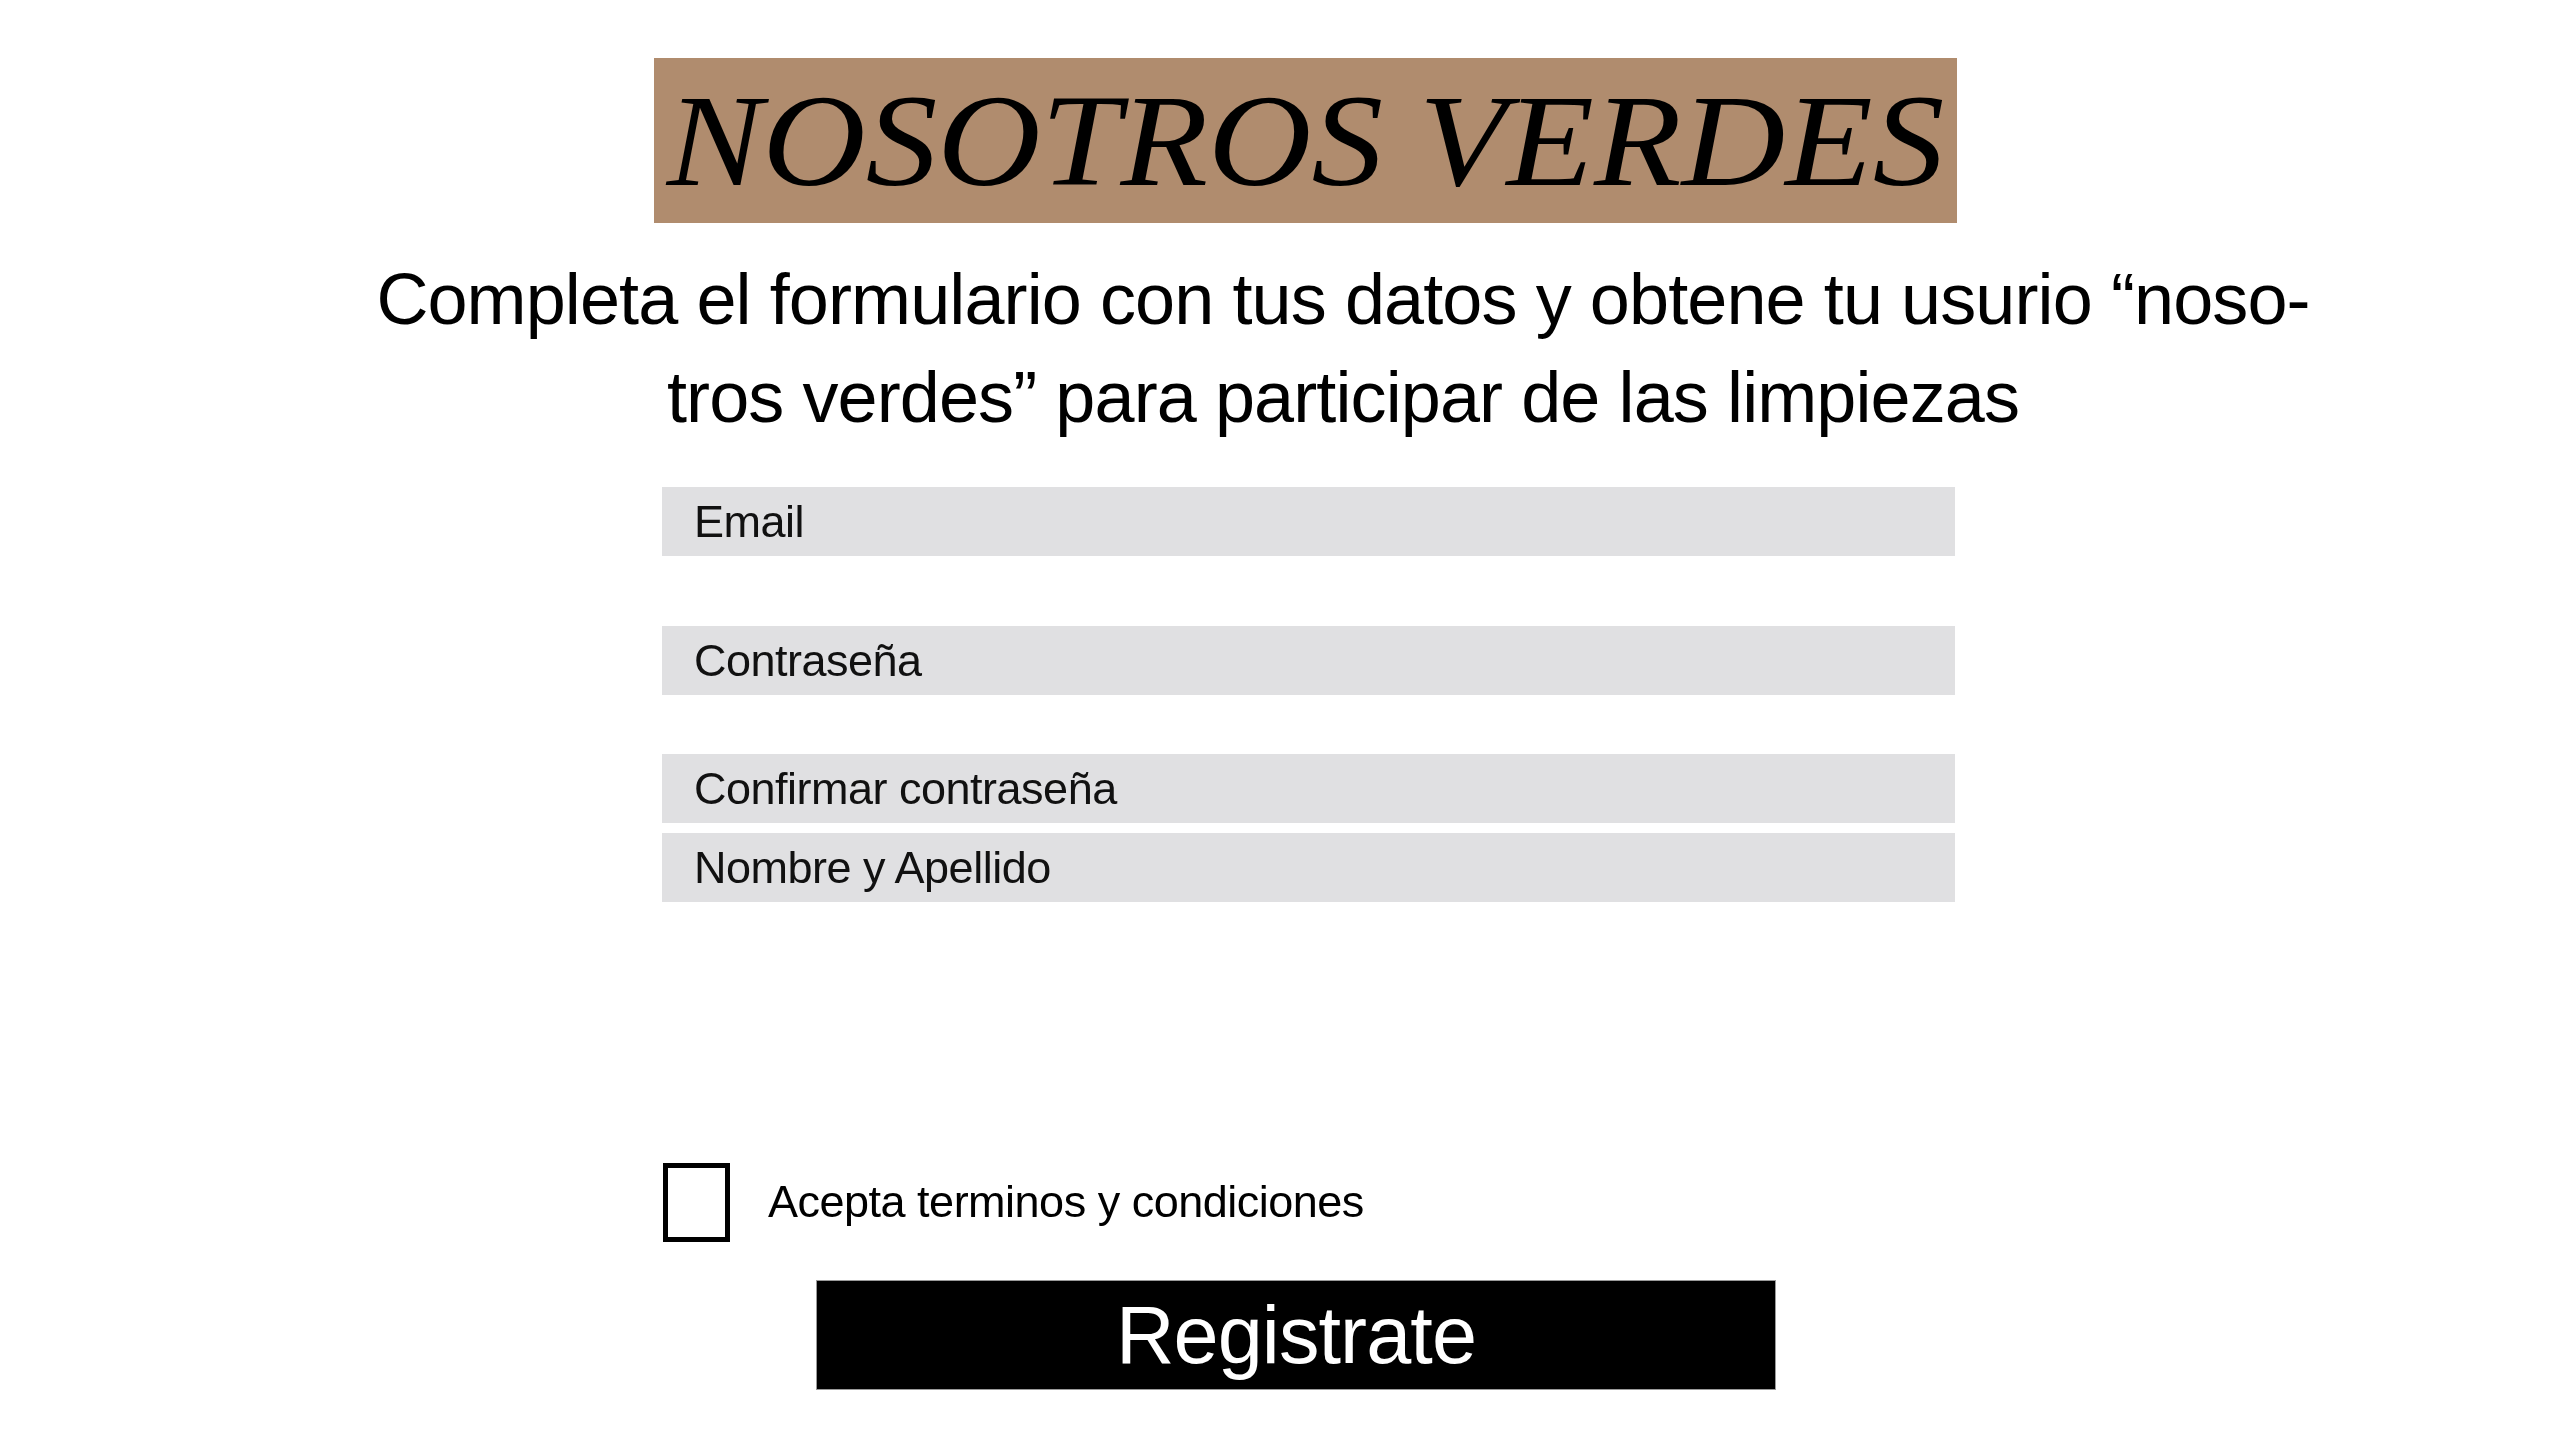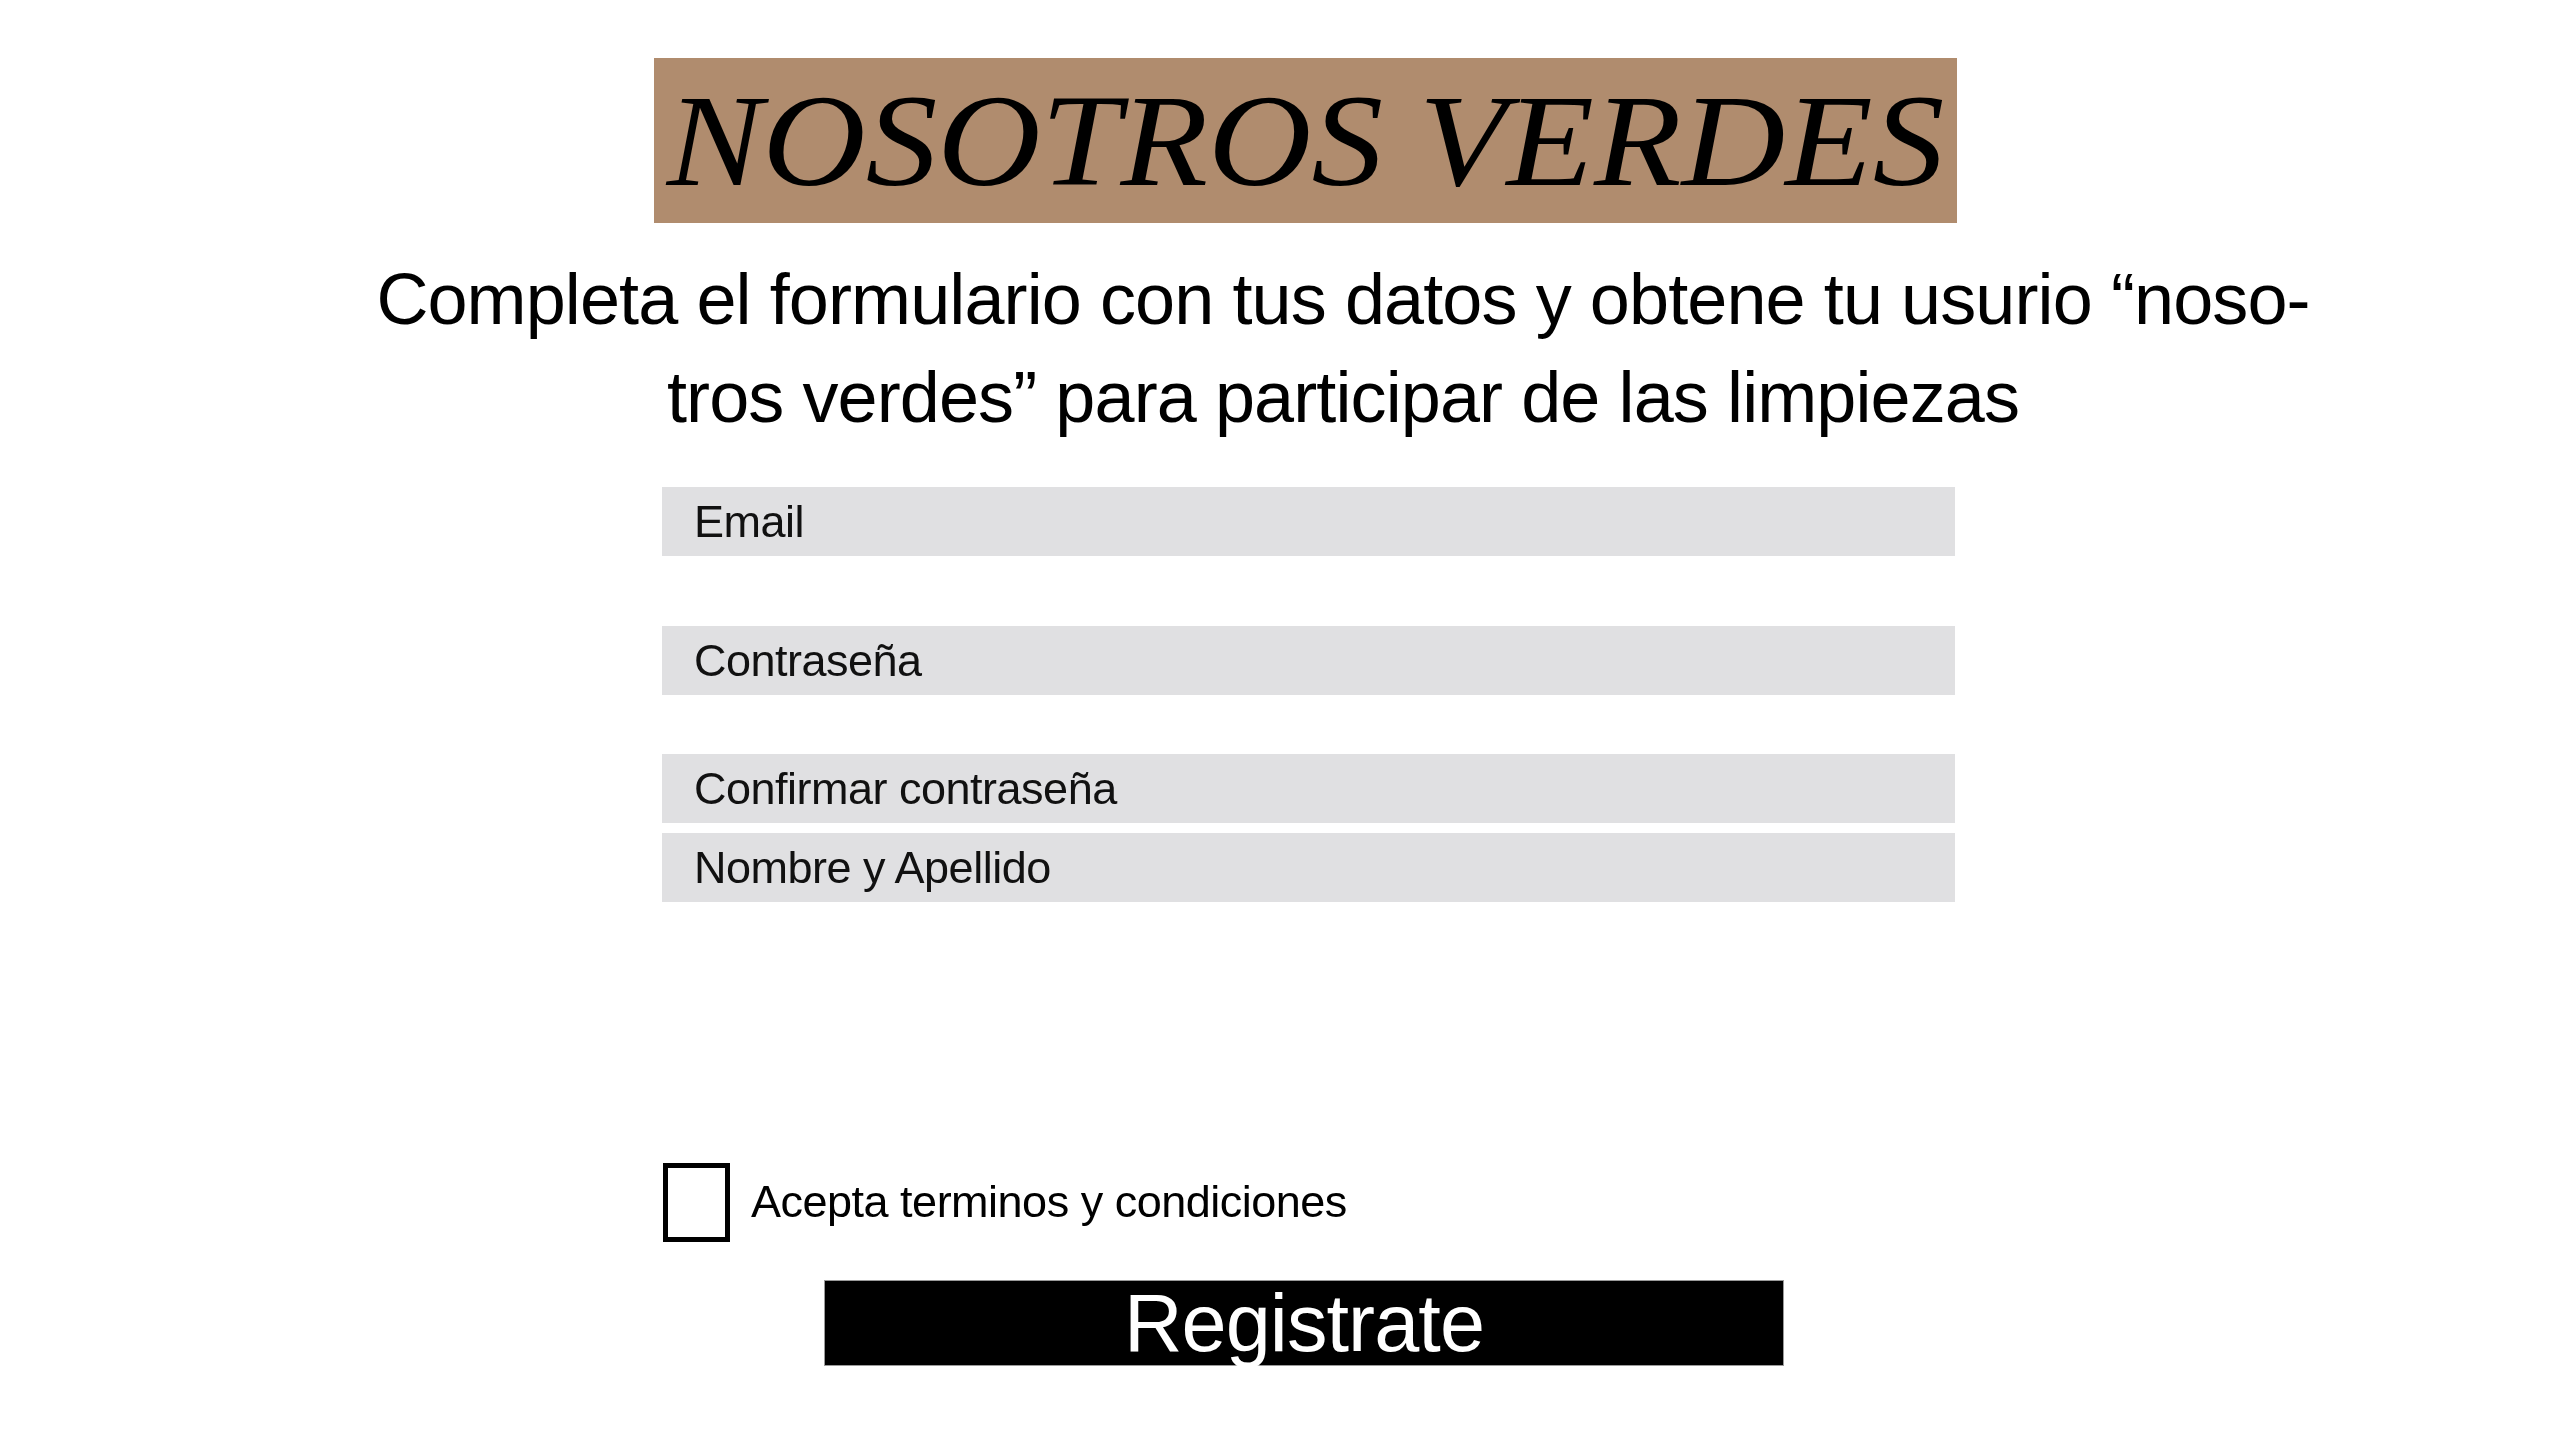--- a/index.html
+++ b/index.html
@@ -78,42 +78,41 @@
     display: flex;
     align-items: center;
   }
   .checkbox {
     width: 57px;
     height: 69px;
     border: 5.4px solid #000000;
     background: #ffffff;
   }
   .terms-label {
-    margin-left: 21px;
+    margin-left: 38px;
     font-size: 45px;
     letter-spacing: -0.5px;
     color: #000000;
     white-space: nowrap;
   }
 
   
   .submit-btn {
     position: absolute;
     left: 816px;
     top: 1280px;
     width: 960px;
-    height: 86px;
+    height: 110px;
     background: #000000;
     border: 1.8px solid #9a9a9a;
     box-sizing: border-box;
     display: flex;
     align-items: center;
     justify-content: center;
     cursor: pointer;
-    margin-left: 8px;
   }
   .submit-btn .btn-label {
     color: #ffffff;
     font-size: 81px;
     letter-spacing: -0.9px;
   }
 </style>
 </head>
 <body>
 

